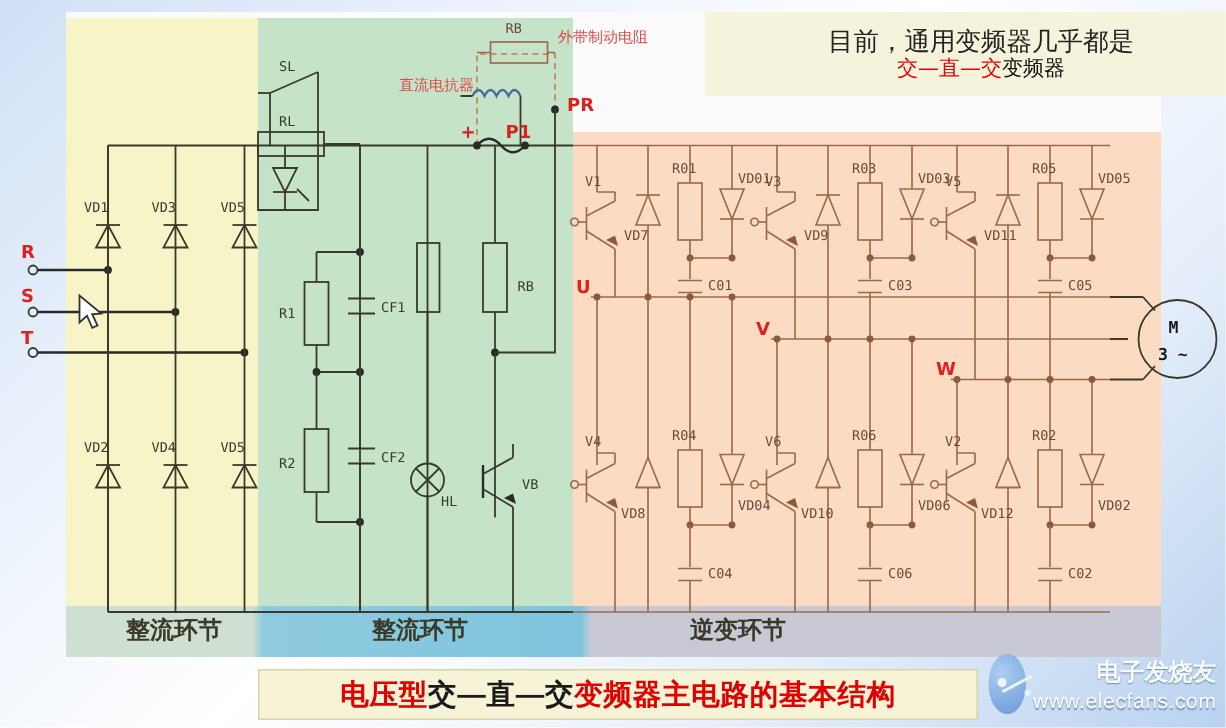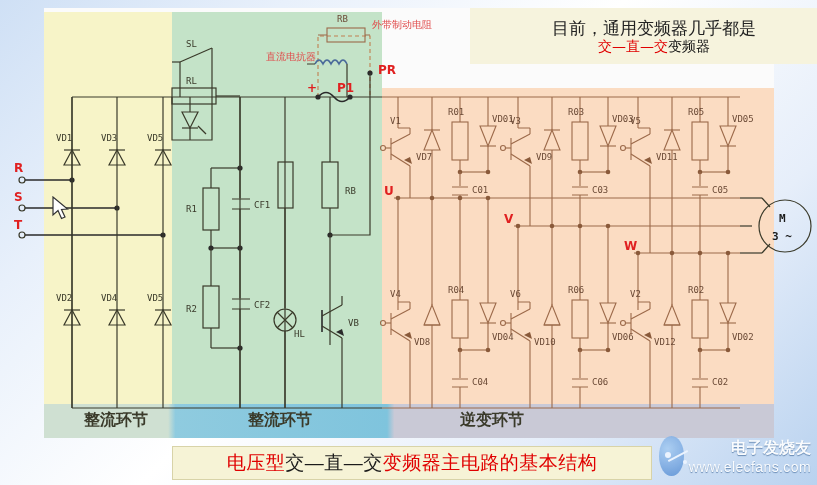--- a/index.html
+++ b/index.html
@@ -25,21 +25,21 @@
     background:#f6f3dd;display:flex;flex-direction:column;justify-content:center;
     align-items:center;line-height:1.18;}
   #topnote .l1{font-size:17px;color:#222;font-family:"DejaVu Serif","Liberation Serif",serif;}
   #topnote .l2{font-size:14px;font-weight:normal;color:#111;
     font-family:"DejaVu Sans","Liberation Sans",sans-serif;}
   #topnote .l2 .rd{color:#e00000;}
 
   #caption{position:absolute;left:172px;top:446px;width:478px;height:32px;
     background:#f6f3d6;border:1px solid #d8d3a8;display:flex;align-items:center;
     justify-content:center;}
-  #caption span{font-size:19px;font-weight:normal;letter-spacing:.5px;}
+  #caption span{font-size:19px;font-weight:bold;letter-spacing:.5px;}
   #caption .rd{color:#e00000;}
   #caption .dk{color:#1a1a1a;}
 
   .sect{position:absolute;top:410px;font-size:16px;color:#3a3a2a;font-weight:bold;
         font-family:"DejaVu Sans","Liberation Sans",sans-serif;}
   #sect-0{left:84px;}
   #sect-1{left:248px;}
   #sect-2{left:460px;}
 
   

